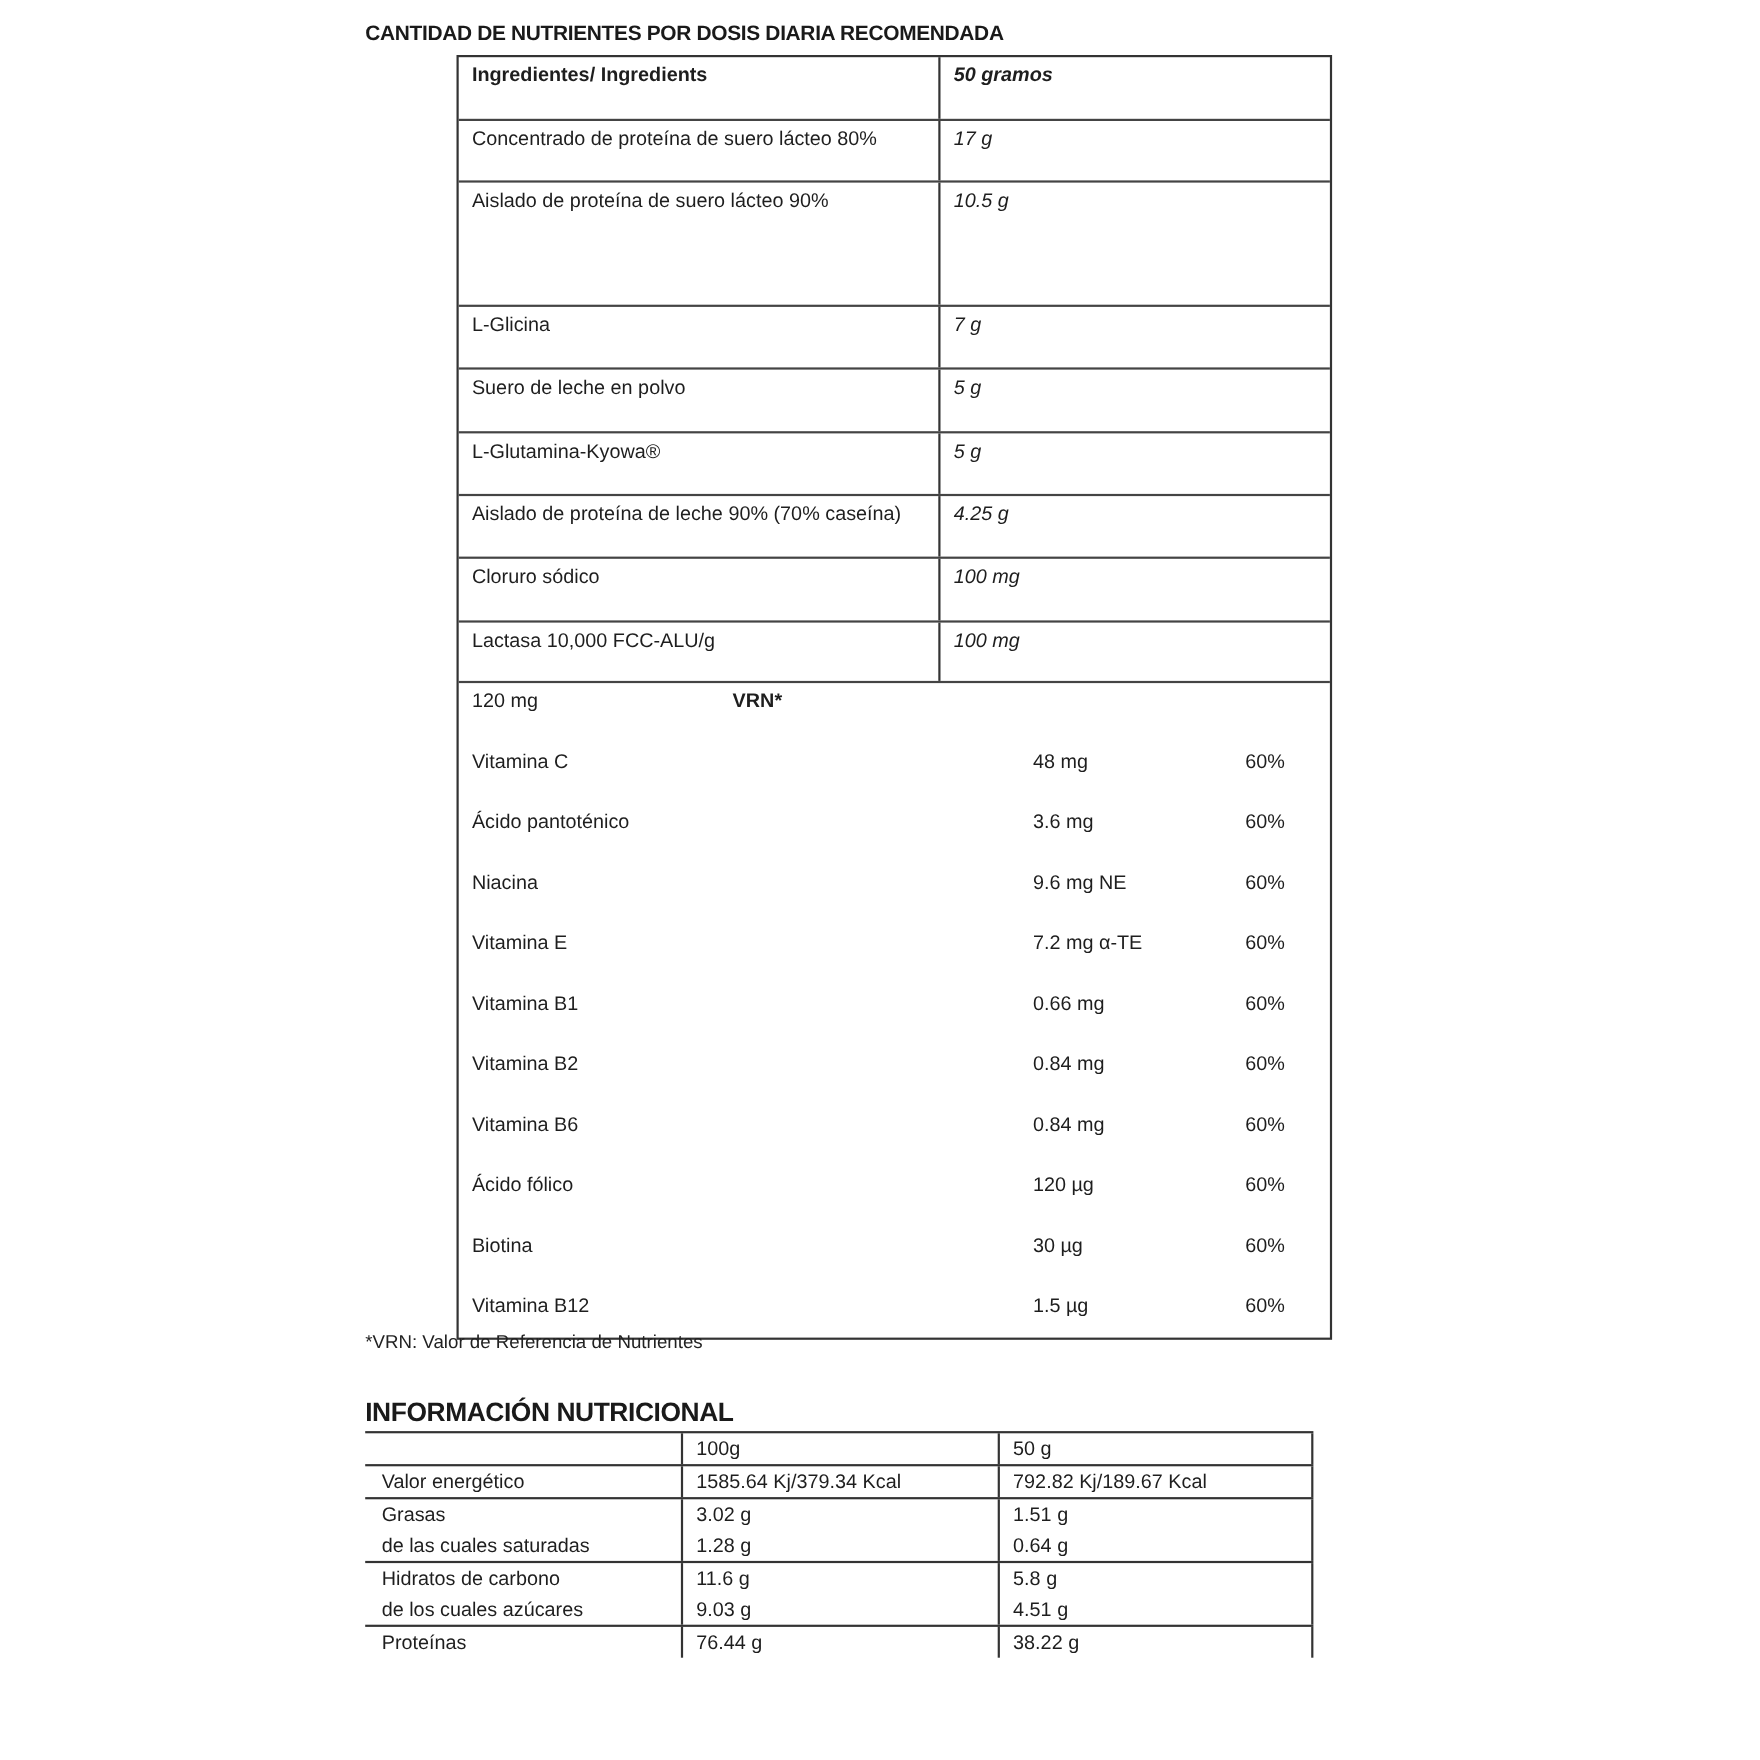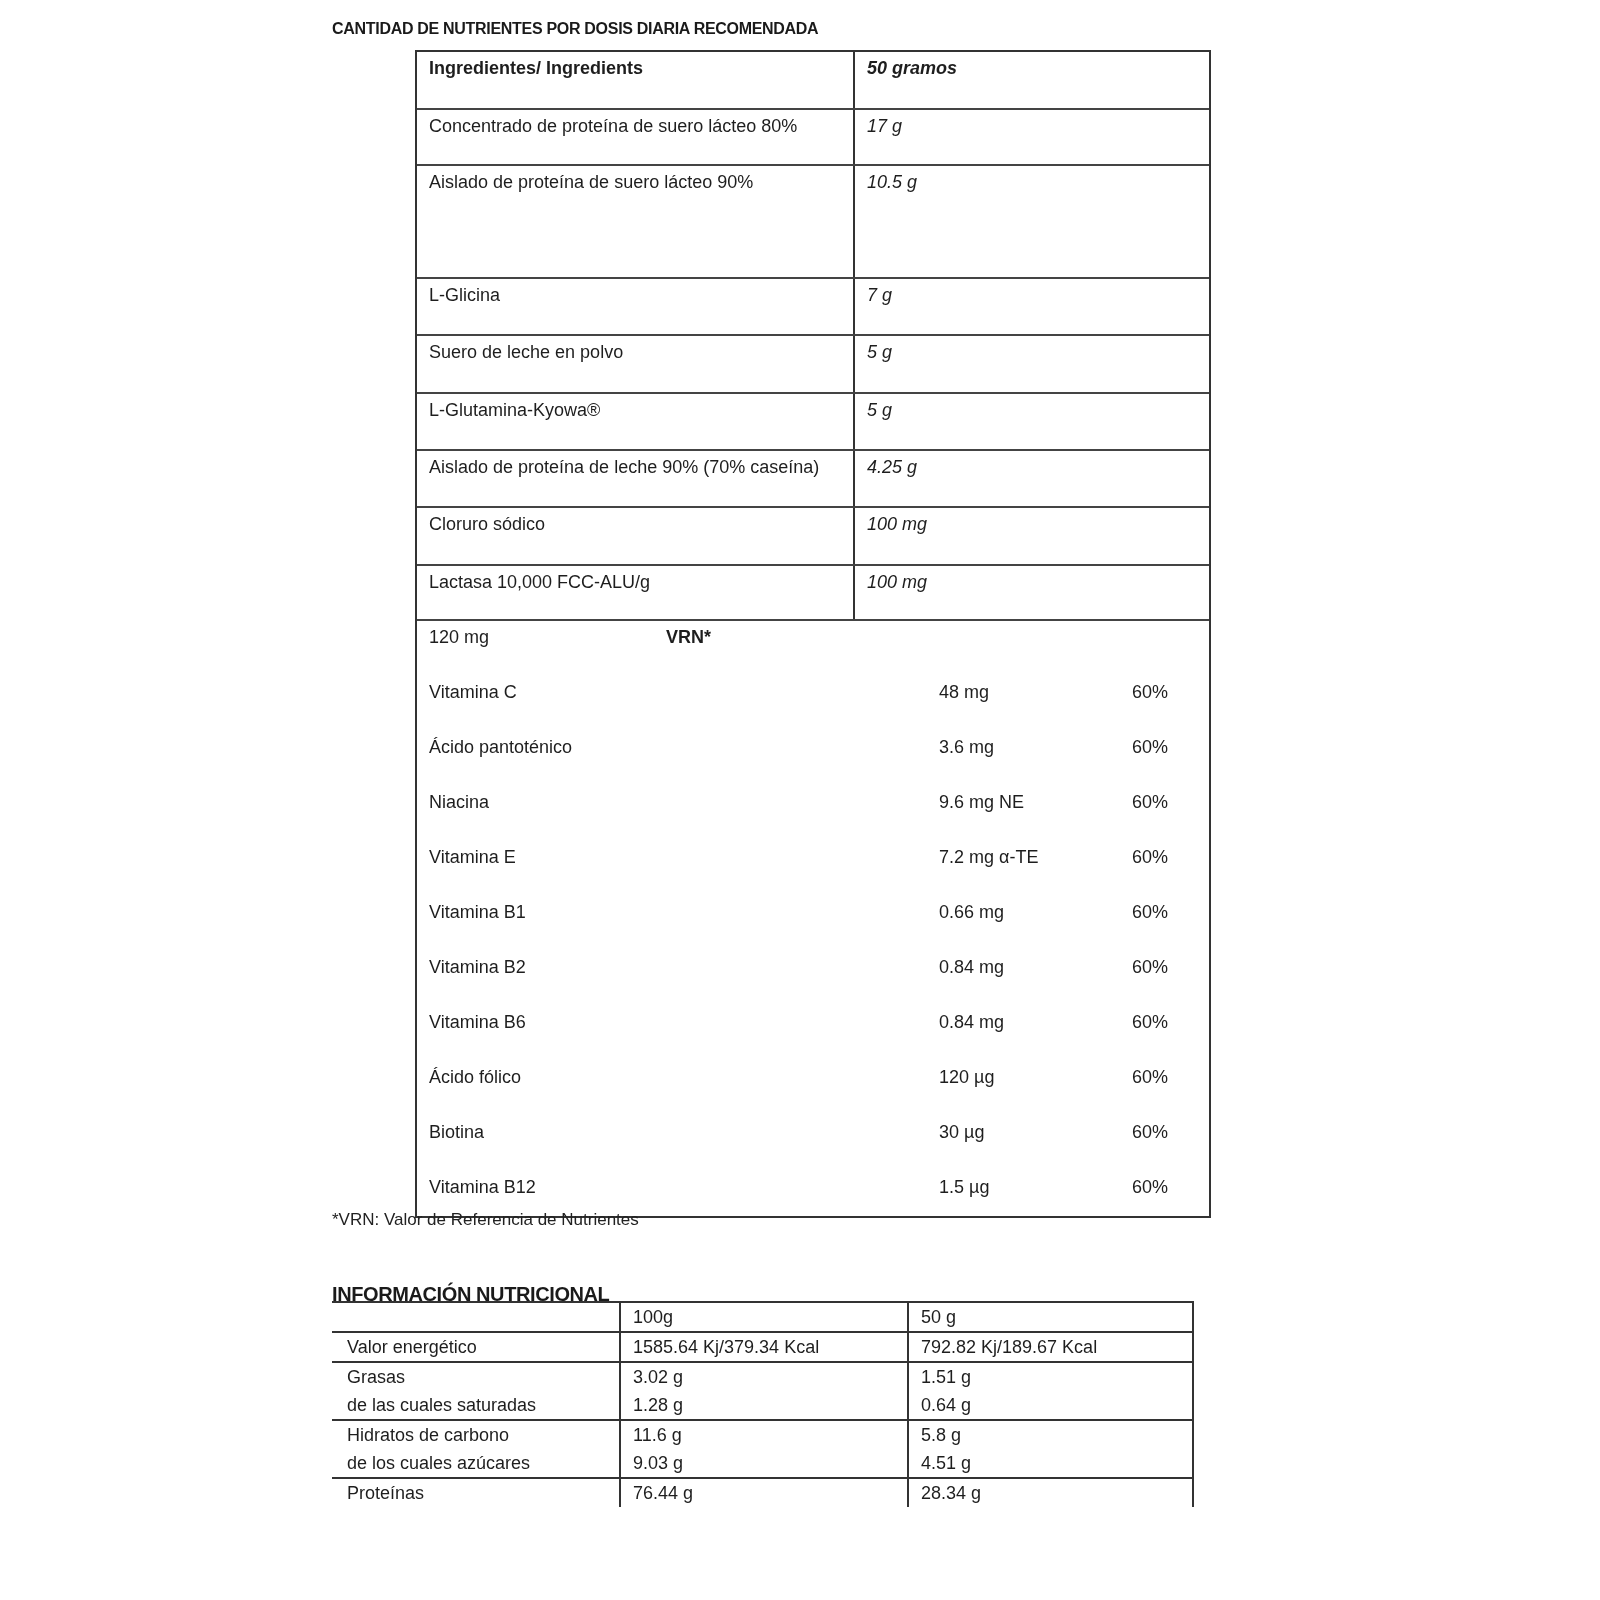--- a/index.html
+++ b/index.html
@@ -1,19 +1,19 @@
 <!DOCTYPE html>
 <html><head>
 <meta charset="utf-8">
 <style>
   html, body { margin: 0; padding: 0; background: #ffffff; }
   body { width: 1600px; height: 1600px; position: relative; overflow: hidden;
          font-family: "Liberation Sans", "DejaVu Sans", sans-serif; color: #1e1e1e; }
 
-  .title-top { position: absolute; left: 332px; top: 20px; font-size: 16px; font-weight: bold;
+  .title-top { position: absolute; left: 332px; top: 20px; font-size: 19px; font-weight: bold;
                letter-spacing: -0.3px; color: #1a1a1a; }
 
   
   .ing-table { position: absolute; left: 415px; top: 50px; width: 796px;
                border: 2px solid #333; border-collapse: collapse; box-sizing: border-box; }
   .ing-row { display: flex; border-bottom: 2px solid #444; }
   .ing-row:last-child { border-bottom: none; }
   .ing-name { width: 438px; border-right: 2px solid #333; padding: 6px 12px; box-sizing: border-box;
               font-size: 18px; }
   .ing-amt { flex: 1; padding: 6px 12px; box-sizing: border-box; font-size: 18px; font-style: italic; }
@@ -21,22 +21,22 @@
 
   .vit-block { padding: 0; }
   .vit-row { display: flex; height: 55px; align-items: flex-start; font-size: 18px; }
   .vit-name { width: 510px; padding: 6px 12px; box-sizing: border-box; }
   .vit-amt { width: 205px; padding: 6px 12px; box-sizing: border-box; }
   .vit-vrn { flex: 1; padding: 6px 0; box-sizing: border-box; }
   .vit-head .vit-vrn { font-weight: bold; margin-left: 44px; }
 
   .footnote { position: absolute; left: 332px; top: 1210px; font-size: 17px; color: #222; }
 
-  .nut-title { position: absolute; left: 332px; top: 1271px; font-size: 20px; font-weight: bold;
-               letter-spacing: -0.4px; color: #1a1a1a; margin-top: 12px; }
+  .nut-title { position: absolute; left: 332px; top: 1271px; font-size: 24px; font-weight: bold;
+               letter-spacing: -0.4px; color: #1a1a1a; }
 
   .nut-table { position: absolute; left: 332px; top: 1301px; width: 862px; }
   .nut-group { display: flex; border-top: 2px solid #333; }
   .nut-col { box-sizing: border-box; font-size: 18px; }
   .nut-c1 { width: 287px; padding-left: 15px; }
   .nut-c2 { width: 288px; padding-left: 12px; border-left: 2px solid #333; }
   .nut-c3 { flex: 1; padding-left: 12px; border-left: 2px solid #333; border-right: 2px solid #333; }
   .nut-line { height: 28px; line-height: 28px; }
 </style>
 </head>
@@ -196,16 +196,16 @@
     </div>
   </div>
   <div class="nut-group">
     <div class="nut-col nut-c1">
         <div class="nut-line">Proteínas</div>
       </div>
     <div class="nut-col nut-c2">
         <div class="nut-line">76.44 g</div>
       </div>
     <div class="nut-col nut-c3">
-        <div class="nut-line">28.34 g</div>
+        <div class="nut-line">38.22 g</div>
       </div>
   </div>
 </div>
 
 </body></html>

